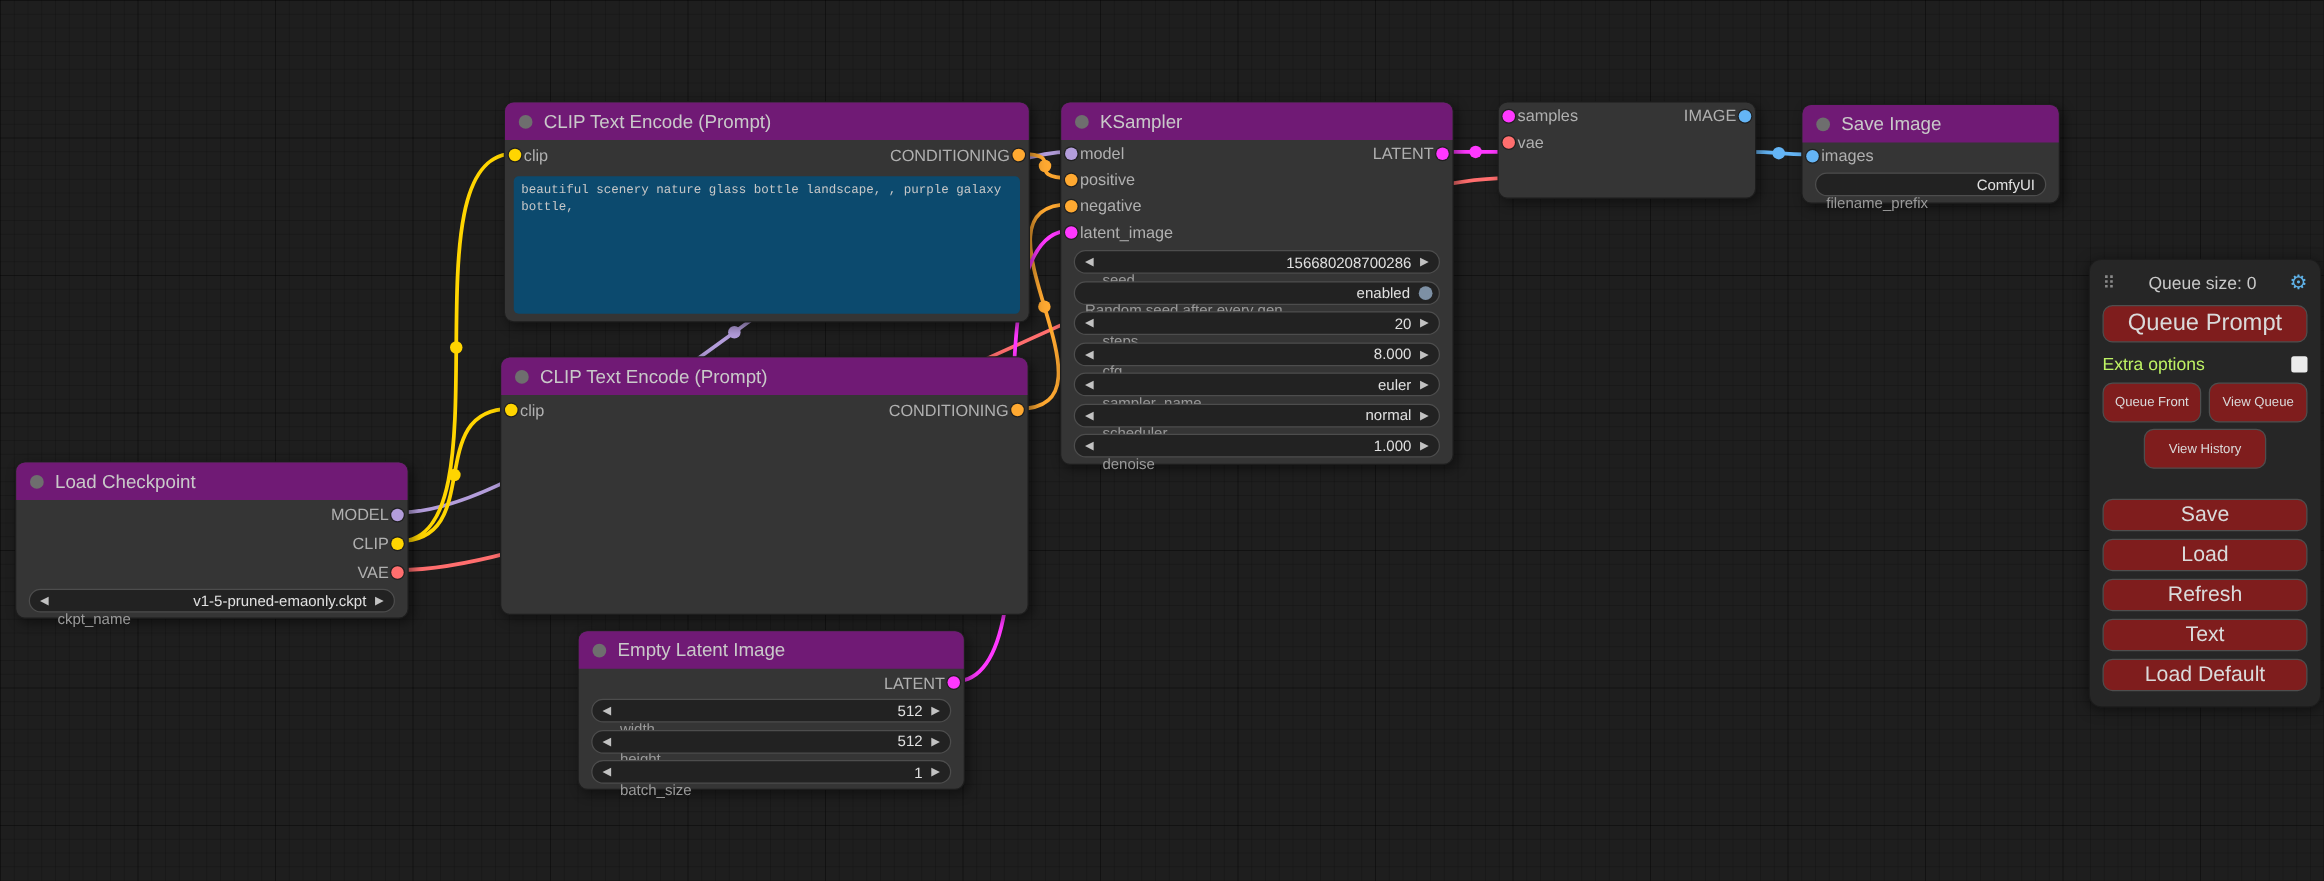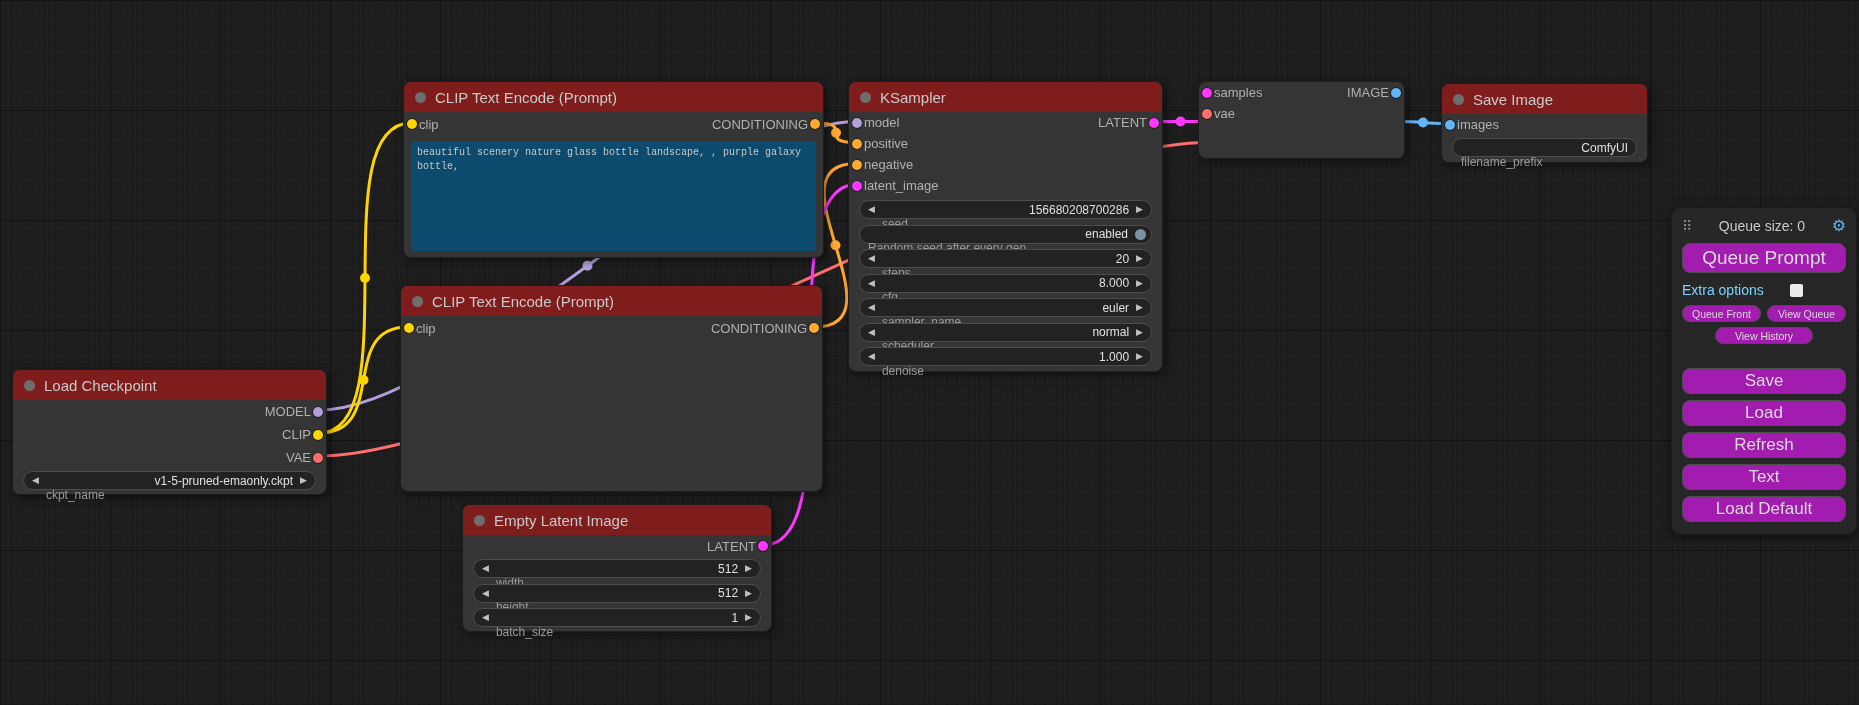--- a/index.html
+++ b/index.html
@@ -20,21 +20,21 @@
 
   .wires { position:absolute; left:0; top:0; z-index:1; }
   .wires path { fill:none; stroke-width:3; stroke-linecap:round; }
 
   .node {
     position:absolute; z-index:2; background:#353535;
     border:1px solid #1d1d1d; border-radius:8px;
     box-shadow:3px 3px 9px rgba(0,0,0,0.45);
   }
   .node-title {
-    height:30px; background:#7f1d1d; border-radius:7px 7px 0 0;
+    height:30px; background:#701a75; border-radius:7px 7px 0 0;
     display:flex; align-items:center; gap:9px; padding:0 11px;
     color:#c9c9c9; font-size:15px; white-space:nowrap; overflow:hidden;
   }
   .collapse-dot { width:11px; height:11px; border-radius:50%; background:#6e6e6e; flex:none; }
 
   .slot-row {
     position:relative; display:flex; align-items:center;
     justify-content:space-between; padding:0 15px; color:#b0b0b0; font-size:13px;
   }
   .slot-row.in-only  { justify-content:flex-start; }
@@ -73,30 +73,30 @@
     position:absolute; left:1671px; top:207px; width:186px; z-index:3;
     background:#262626; border:1px solid #1c1c1c; border-radius:10px;
     box-shadow:0 2px 10px rgba(0,0,0,0.5);
     padding:8px 10px 12px; display:flex; flex-direction:column;
   }
   .qp-header { display:flex; align-items:center; justify-content:space-between;
     color:#c9c9c9; font-size:14px; margin-bottom:8px; }
   .drag-handle { color:#8a8a8a; font-size:14px; cursor:grab; }
   .gear { color:#5fb2e8; font-size:16px; cursor:pointer; }
   .queue-panel button {
-    font-family:inherit; background:#a21caf; border:1px solid #4e4e4e;
+    font-family:inherit; background:#7f1d1d; border:1px solid #4e4e4e;
     color:#dadada; border-radius:8px; cursor:pointer;
   }
   .qp-big { height:30px; font-size:19px; margin-bottom:9px; }
-  .extra-row { display:flex; align-items:center; justify-content:flex-start; gap:26px;
-    color:#7dd3fc; font-size:14px; margin-bottom:7px; }
+  .extra-row { display:flex; align-items:center; justify-content:space-between; gap:26px;
+    color:#bef264; font-size:14px; margin-bottom:7px; }
   .checkbox { width:13px; height:13px; background:#ebebeb; border-radius:2px; display:inline-block; cursor:pointer; }
   .small-row { display:flex; gap:6px; margin-bottom:5px; }
   .small-row.center { justify-content:center; }
-  .qp-small { height:17px; font-size:10.5px; border-radius:9px; flex:1; padding:0 4px; }
+  .qp-small { height:32px; font-size:10.5px; border-radius:9px; flex:1; padding:0 4px; }
   .small-row.center .qp-small { flex:0 0 auto; width:98px; }
   .qp-mid { height:26px; font-size:17px; margin-top:6px; }
   .qp-mid.first { margin-top:19px; }
 </style>
 </head>
 <body>
 
 <div class="canvas">
 
   <svg class="wires" width="1859" height="705" viewBox="0 0 1859 705">

